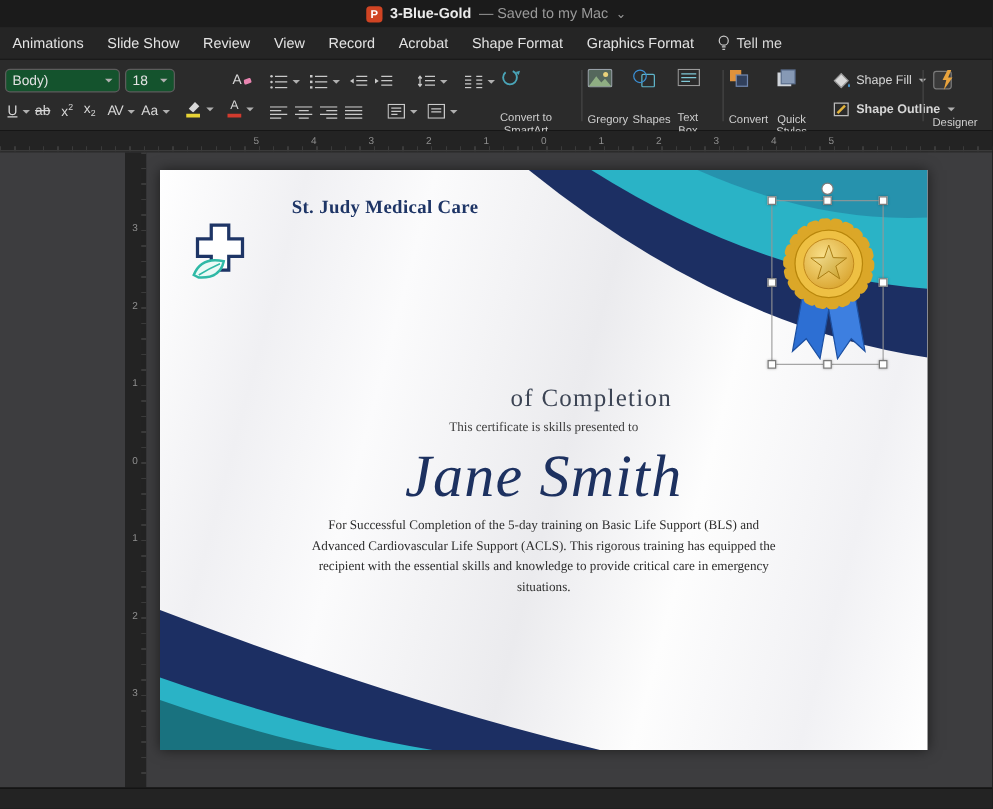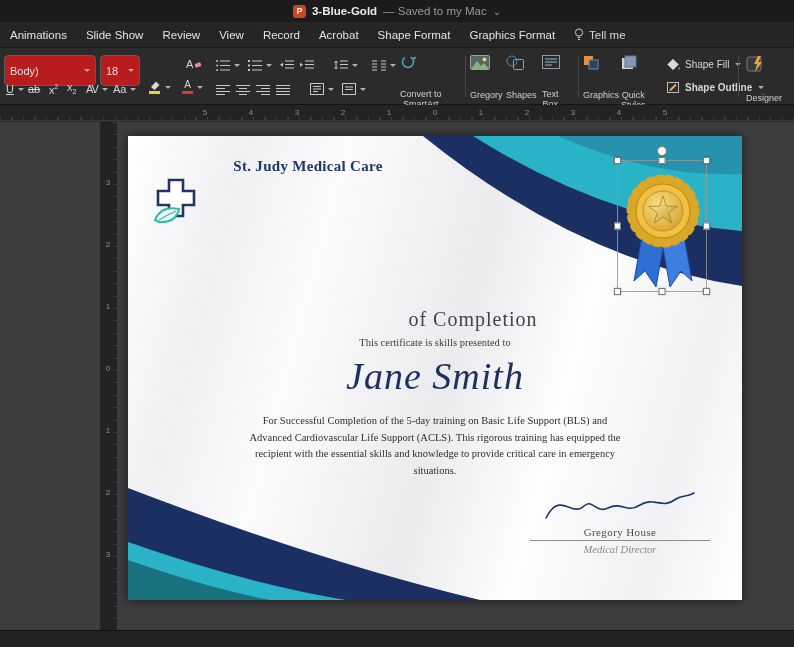--- a/index.html
+++ b/index.html
@@ -19,21 +19,21 @@
   
   .menubar { position:absolute; top:22px; left:0; width:100%; height:26px; background:#252525;
              display:flex; align-items:center; padding-left:10px; gap:19px; font-size:11.5px;
              color:#e3e3e3; border-bottom:1px solid #1a1a1a; }
   .mtab { cursor:default; white-space:nowrap; }
   .tellme { display:flex; align-items:center; gap:5px; color:#d7d7d7; }
 
   
   .ribbon { position:absolute; top:48px; left:0; width:100%; height:57px; background:#2b2b2b;
             border-bottom:1px solid #161616; font-size:11px; }
-  .combo { position:absolute; height:31px; background:#b91c1c; border:1px solid #5c5c5c; border-radius:4px;
+  .combo { position:absolute; height:19px; background:#14532d; border:1px solid #5c5c5c; border-radius:4px;
            display:flex; align-items:center; justify-content:space-between; padding:0 5px; color:#e2e2e2; }
   .chev { width:0; height:0; border-left:3px solid transparent; border-right:3px solid transparent;
           border-top:3.5px solid #b0b0b0; display:inline-block; margin-left:2px; flex:none; }
   .sbtn { position:absolute; display:flex; align-items:center; gap:2px; color:#d6d6d6; height:16px; }
   .glyph { font-size:11px; line-height:1; }
   .u-l { text-decoration:underline; }
   .strike { text-decoration:line-through; }
   .colorbtn { display:flex; flex-direction:column; align-items:center; line-height:1; }
   .colorbar { width:11px; height:3px; margin-top:1px; }
   .rdiv { position:absolute; top:8px; width:1px; height:41px; background:#464646; }
@@ -64,21 +64,21 @@
 
   .org { position:absolute; left:24px; top:40px; display:flex; align-items:center; }
   .org-name { position:absolute; left:70px; top:22px; width:220px; font-size:15px; font-weight:bold;
               color:#1e3566; letter-spacing:.3px; white-space:nowrap;text-align:center; }
 
   .cert-title { position:absolute; left:0; top:140px; width:100%; text-align:center; font-size:37px;
                 letter-spacing:5px; color:#1e3566; font-weight:500; }
   .cert-sub { position:absolute; left:50%; top:172px; transform:translateX(-50%); margin-left:38px;
               font-size:20px; color:#3c4454; letter-spacing:1px; }
   .presented { position:absolute; left:0; top:201px; width:100%; text-align:center; font-size:10.5px; color:#3d3d3d; }
-  .recipient { position:absolute; left:0; top:218px; width:100%; text-align:center; font-size:38px;
+  .recipient { position:absolute; left:0; top:218px; width:100%; text-align:center; font-size:48px;
                font-style:italic; color:#1d3160; letter-spacing:1px; }
   .bodytext { position:absolute; left:50%; top:277px; transform:translateX(-50%); width:382px;
               text-align:center; font-size:10.5px; line-height:1.58; color:#2e2e2e; }
 
   .sigblock { position:absolute; left:402px; top:348px; width:180px; text-align:center; }
   .signame { font-size:11px; color:#4c4c4c; letter-spacing:.4px; padding-bottom:2px;
              border-bottom:1px solid #8d8d8d; display:block; }
   .sigtitle { font-size:10.5px; font-style:italic; color:#868686; margin-top:3px; display:block; }
 
   
@@ -289,21 +289,21 @@
       <span><span>Text</span><br><span>Box</span></span>
     </div>
 
     <div class="rdiv" style="left:578px;"></div>
 
     <div class="bigbtn" style="left:583px; width:36px;">
       <svg width="16" height="15">
         <rect x="1" y="1" width="9" height="9" fill="#e0923c"></rect>
         <rect x="6" y="5" width="9" height="9" fill="#31405c" stroke="#6f85ad"></rect>
       </svg>
-      <span>Graphics</span>
+      <span>Convert</span>
     </div>
     <div class="bigbtn" style="left:621px; width:36px;">
       <svg width="16" height="15">
         <rect x="1" y="3" width="11" height="11" fill="#cfd4da"></rect>
         <rect x="4" y="1" width="11" height="11" fill="#8699b5" stroke="#5c6f8e"></rect>
       </svg>
       <span><span>Quick</span><br><span>Styles</span></span>
     </div>
 
     <div class="rowbtn" style="left:666px; top:10px;">
@@ -380,27 +380,20 @@
           <path d="M7 44 Q 15 39 24 35" fill="none" stroke="#2fb9a6" stroke-width="1.2"></path>
         </svg>
       </div>
       <div class="org-name">St. Judy Medical Care</div>
 
       <div class="cert-sub">of Completion</div>
       <div class="presented">This certificate is skills presented to</div>
       <div class="recipient">Jane Smith</div>
       <div class="bodytext">For Successful Completion of the 5-day training on Basic Life Support (BLS) and Advanced Cardiovascular Life Support (ACLS). This rigorous training has equipped the recipient with the essential skills and knowledge to provide critical care in emergency situations.</div>
 
-      <div class="sigblock">
-        <svg width="160" height="42" style="display:block; margin:0 auto;">
-          <path d="M6 34 C 20 6 32 34 44 22 C 52 14 56 30 68 24 C 82 17 86 30 100 21 C 114 12 122 26 136 15 C 142 11 148 13 154 9" fill="none" stroke="#1e3566" stroke-width="1.6" stroke-linecap="round"></path>
-        </svg>
-        <span class="signame">Gregory House</span>
-        <span class="sigtitle">Medical Director</span>
-      </div>
 
       <div class="medalbox">
         <svg width="90" height="132" viewBox="0 0 90 132">
           <defs>
             <radialGradient id="goldg" cx="40%" cy="35%" r="75%">
               <stop offset="0%" stop-color="#f9e08a"></stop>
                 <stop offset="100%" stop-color="#d7a12a"></stop>
             </radialGradient>
             <linearGradient id="starg" x1="0" y1="0" x2="1" y2="1">
               <stop offset="0%" stop-color="#fff0b0"></stop>

